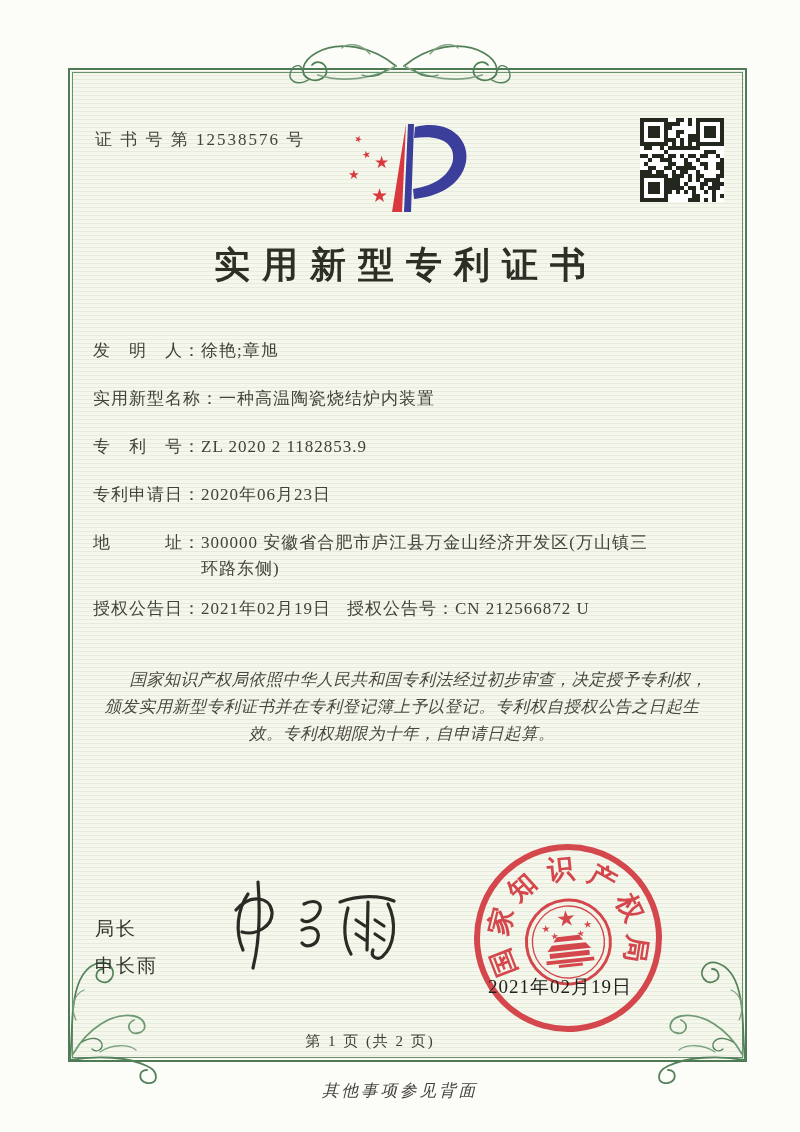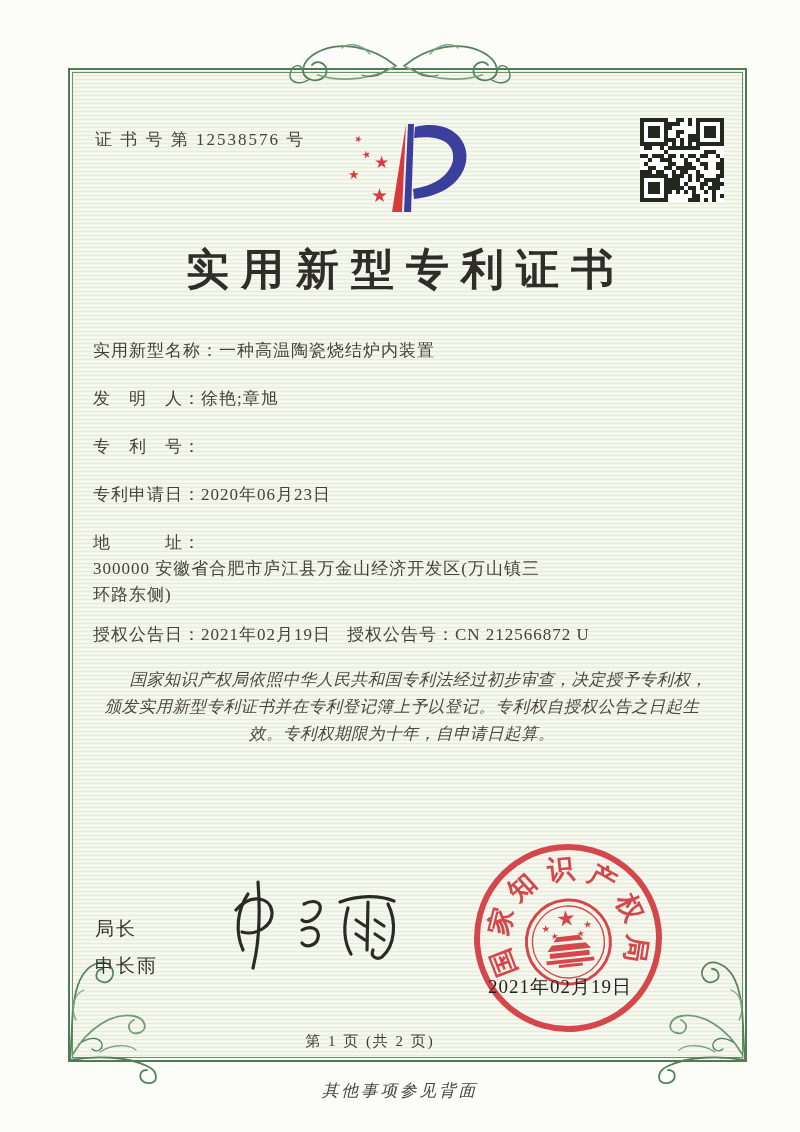--- a/index.html
+++ b/index.html
@@ -43,29 +43,29 @@
   .qr{
     position:absolute;left:640px;top:118px;width:84px;height:84px;
     display:grid;grid-template-columns:repeat(21,4px);grid-auto-rows:4px;
     background:#fff;
   }
   .qr div{width:4px;height:4px;}
   .qr .d{background:#23281e;}
 
   .doc-title{
     position:absolute;left:0;top:241px;width:800px;
-    text-align:center;font-size:43px;font-weight:600;
+    text-align:center;font-size:36px;font-weight:600;
     letter-spacing:12px;text-indent:12px;color:#2e2e27;
   }
 
   .fields{position:absolute;left:93px;top:338px;width:620px;font-size:17px;}
   .row{display:flex;margin-bottom:22px;line-height:26px;}
   .row .lab{flex:none;letter-spacing:1px;white-space:pre;color:#43413a;}
   .row .val{letter-spacing:1px;color:#43413a;max-width:448px;}
-  .row.addr{margin-bottom:14px;flex-direction:column;}
+  .row.addr{margin-bottom:14px;}
   .grant .val{max-width:none;}
   .grant .second{margin-left:16px;}
 
   .paras{
     position:absolute;left:95px;top:666px;width:614px;
     font-size:16.5px;line-height:27px;color:#4a473d;
     font-style:italic;
     text-align:center;
   }
   .paras p{margin:0 0 4px 0;text-indent:2em;letter-spacing:0.5px;}
@@ -585,29 +585,30 @@
       <div></div>
       <div class="d"></div>
       <div></div>
       <div></div>
     </div>
 
   <div class="doc-title">实用新型专利证书</div>
 
   <div class="fields">
     <div class="row">
+      <span class="lab">发　明　人：</span>
+      <span class="val">徐艳;章旭</span>
+    </div>
+    <div class="row">
       <span class="lab">实用新型名称：</span>
       <span class="val">一种高温陶瓷烧结炉内装置</span>
     </div>
     <div class="row">
-      <span class="lab">发　明　人：</span>
-      <span class="val">徐艳;章旭</span>
-    </div>
-    <div class="row">
       <span class="lab">专　利　号：</span>
+      <span class="val">ZL 2020 2 1182853.9</span>
     </div>
     <div class="row">
       <span class="lab">专利申请日：</span>
       <span class="val">2020年06月23日</span>
     </div>
     <div class="row addr">
       <span class="lab">地　　　址：</span>
       <span class="val">300000 安徽省合肥市庐江县万金山经济开发区(万山镇三环路东侧)</span>
     </div>
     <div class="row grant">

